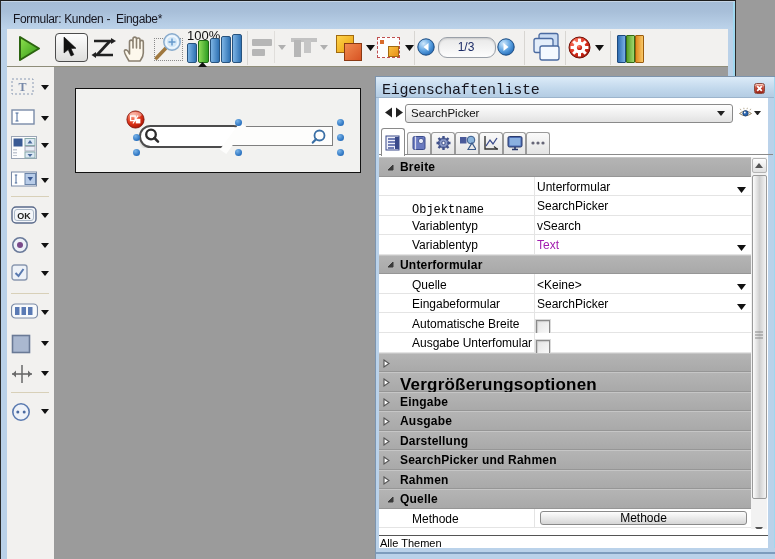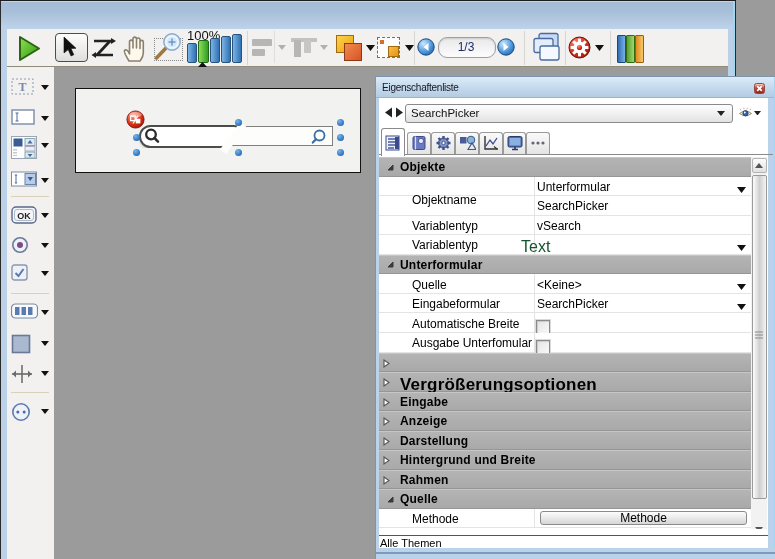--- a/index.html
+++ b/index.html
@@ -2,20 +2,21 @@
 <html><head><meta charset="utf-8">
 <style>
 html,body{margin:0;padding:0;}
 body{width:775px;height:559px;background:#9b9b9b;font-family:"Liberation Sans",sans-serif;
 position:relative;overflow:hidden;}
 .abs{position:absolute;}
 </style></head><body>
 
 <div class="abs" style="left:0;top:0;width:736px;height:559px;background:#bad1e8;border-radius:4px 4px 0 0;">
 <div class="abs" style="left:0;top:0;width:736px;height:29px;border-radius:4px 4px 0 0;background:linear-gradient(180deg,#ffffff 0%,#a5bcd6 8%,#a8bfd9 40%,#bcd3ea 100%);"></div>
+<div class="abs" style="left:13px;top:12px;font-size:12px;letter-spacing:-0.35px;color:#15151f;">Formular: Kunden -&nbsp; Eingabe*</div>
 <div class="abs" style="left:7px;top:29px;width:721px;height:37px;background:#f2f1ef;border-bottom:1.5px solid #8f8d79;"></div>
 <div class="abs" style="left:7px;top:67px;width:47px;height:492px;background:#f2f1ef;border-right:1px solid #9a9a9a;"></div>
 <div class="abs" style="left:55px;top:67px;width:673px;height:492px;background:#9b9b9b;"></div>
 <div class="abs" style="left:733px;top:2px;width:1.5px;height:557px;background:#9fd8f0;"></div>
     <div class="abs" style="left:735px;top:0;width:1px;height:559px;background:#2a2a2a;"></div>
     <div class="abs" style="left:0;top:0;width:1px;height:559px;background:#2a2a2a;"></div>
     <div class="abs" style="left:0;top:0;width:736px;height:1px;background:#1c1c1c;border-radius:4px 4px 0 0;"></div>
 <svg class="abs" style="left:17px;top:35px" width="26" height="27" viewBox="0 0 26 27">
 <path d="M3 2 L22 13.5 L3 25 Z" fill="url(#gp)" stroke="#2c6410" stroke-width="2" stroke-linejoin="round"></path>
 <defs>
@@ -273,21 +274,21 @@
 <rect x="4.6" y="6" width="4.6" height="4.6" fill="none" stroke="#fff" stroke-width="1.3"></rect>
 <rect x="9.8" y="8.8" width="4.6" height="4.6" fill="#fff"></rect>
 <path d="M7 13.5 L12 5.5" stroke="#fff" stroke-width="1.2"></path>
     </svg>
 </div>
 <div class="abs" style="left:375px;top:76px;width:400px;height:483px;background:#bad2ea;border-top:1px solid #7d94ad;border-left:1px solid #7d94ad;">
 <div class="abs" style="left:0;top:0;width:400px;height:21px;background:linear-gradient(180deg,#dcebf8 0%,#c2d8ec 55%,#b2cbe2 100%);"></div>
 <div class="abs" style="left:0;top:20px;width:400px;height:1px;background:#9cb4cc;"></div>
 <div class="abs" style="left:398.2px;top:0;width:1px;height:483px;background:#9fd8f0;"></div>
 
-<div class="abs" style="left:6px;top:5px;font-size:10px;letter-spacing:-0.25px;color:#15151f;">Eigenschaftenliste</div>
+<div class="abs" style="left:6px;top:5px;font-size:15px;letter-spacing:-0.25px;color:#15151f;font-family:Liberation Mono, monospace;">Eigenschaftenliste</div>
 <div class="abs" style="left:377.5px;top:5.5px;width:11px;height:11.5px;box-sizing:border-box;border:1px solid #8a4a40;border-radius:2.5px;background:linear-gradient(180deg,#e8a090,#c04030 45%,#992416);box-shadow:inset 0 1px 1px #ffc8b8;"></div>
 <svg class="abs" style="left:379.5px;top:7.5px" width="7" height="7">
       <path d="M1.2 1.2 L5.8 5.8 M5.8 1.2 L1.2 5.8" stroke="#fff" stroke-width="1.8"></path>
     </svg>
 <div class="abs" style="left:3px;top:21px;width:388.8px;height:450px;background:#fff;"></div>
 <svg class="abs" style="left:8px;top:30px" width="20" height="11">
       <path d="M8 0.5 L8 10.5 L1 5.5 Z" fill="#222"></path>
       <path d="M12 0.5 L12 10.5 L19 5.5 Z" fill="#222"></path>
     </svg>
 <div class="abs" style="left:29px;top:27px;width:326px;height:17px;border:1px solid #8a8a8a;border-radius:3px;background:linear-gradient(180deg,#fefefe,#e2e2e2);"></div>
@@ -349,40 +350,40 @@
 <div class="abs" style="left:150px;top:55px;width:24px;height:22px;box-sizing:border-box;border:1px solid #9a9a9a;border-bottom:none;border-radius:3px 3px 0 0;background:linear-gradient(180deg,#fafafa,#e4e4e4);"></div>
 <div class="abs" style="left:154px;top:58px;"><svg width="16" height="16">
         <circle cx="3" cy="8" r="1.6" fill="#667"></circle>
         <circle cx="8" cy="8" r="1.6" fill="#667"></circle>
         <circle cx="13" cy="8" r="1.6" fill="#667"></circle>
       </svg></div>
 <div class="abs" style="left:3px;top:80.0px;width:372px;height:19.6px;background:linear-gradient(180deg,#b4b4b4,#a9a9a9);border-top:1px solid #c6c6c6;border-bottom:1px solid #969696;box-sizing:border-box;"></div>
 <svg class="abs" style="left:11px;top:86.5px" width="7" height="7">
       <path d="M6 1 L6 6 L1 6 Z" fill="#3a3a3a" stroke="#3a3a3a"></path>
     </svg>
-<div class="abs" style="left:24px;top:83.0px;font-size:12px;font-weight:bold;letter-spacing:0.2px;color:#000;">Objekte</div>
+<div class="abs" style="left:24px;top:83.0px;font-size:12px;font-weight:bold;letter-spacing:0.2px;color:#000;">Breite</div>
 <div class="abs" style="left:3px;top:99.5px;width:372px;height:19.6px;background:#fff;border-bottom:1px solid #e4e4e4;box-sizing:border-box;"></div>
 <div class="abs" style="left:158px;top:99.5px;width:1px;height:19.6px;background:#e4e4e4;"></div>
 <div class="abs" style="left:36px;top:102.8px;font-size:12px;color:#0f172a;margin-top:16px;">Typ</div>
 <div class="abs" style="left:161px;top:102.8px;font-size:12px;color:#000;">Unterformular</div>
 <svg class="abs" style="left:361px;top:109.5px" width="9" height="6">
       <path d="M0 0 L9 0 L4.5 6 Z" fill="#111"></path>
     </svg>
 <div class="abs" style="left:3px;top:119.1px;width:372px;height:19.6px;background:#fff;border-bottom:1px solid #e4e4e4;box-sizing:border-box;"></div>
 <div class="abs" style="left:158px;top:119.1px;width:1px;height:19.6px;background:#e4e4e4;"></div>
-<div class="abs" style="left:36px;top:116px;font-size:12px;color:#000;">Objektname</div>
+<div class="abs" style="left:36px;top:126px;font-size:12px;color:#000;font-family:Liberation Mono, monospace;">Objektname</div>
 <div class="abs" style="left:161px;top:122.3px;font-size:12px;color:#000;">SearchPicker</div>
 <div class="abs" style="left:3px;top:138.7px;width:372px;height:19.6px;background:#fff;border-bottom:1px solid #e4e4e4;box-sizing:border-box;"></div>
 <div class="abs" style="left:158px;top:138.7px;width:1px;height:19.6px;background:#e4e4e4;"></div>
 <div class="abs" style="left:36px;top:141.8px;font-size:12px;color:#000;">Variablentyp</div>
 <div class="abs" style="left:161px;top:141.8px;font-size:12px;color:#000;">vSearch</div>
 <div class="abs" style="left:3px;top:158.2px;width:372px;height:19.6px;background:#fff;border-bottom:1px solid #e4e4e4;box-sizing:border-box;"></div>
 <div class="abs" style="left:158px;top:158.2px;width:1px;height:19.6px;background:#e4e4e4;"></div>
 <div class="abs" style="left:36px;top:161.4px;font-size:12px;color:#000;">Variablentyp</div>
-<div class="abs" style="left:145px;top:161.4px;font-size:16px;color:#14532d;">Text</div>
+<div class="abs" style="left:161px;top:161.4px;font-size:12px;color:#a21caf;">Text</div>
 <svg class="abs" style="left:361px;top:168.2px" width="9" height="6">
       <path d="M0 0 L9 0 L4.5 6 Z" fill="#111"></path>
     </svg>
 <div class="abs" style="left:3px;top:177.8px;width:372px;height:19.6px;background:linear-gradient(180deg,#b4b4b4,#a9a9a9);border-top:1px solid #c6c6c6;border-bottom:1px solid #969696;box-sizing:border-box;"></div>
 <svg class="abs" style="left:11px;top:184.3px" width="7" height="7">
       <path d="M6 1 L6 6 L1 6 Z" fill="#3a3a3a" stroke="#3a3a3a"></path>
     </svg>
 <div class="abs" style="left:24px;top:180.8px;font-size:12px;font-weight:bold;letter-spacing:0.2px;color:#000;">Unterformular</div>
 <div class="abs" style="left:3px;top:197.3px;width:372px;height:19.6px;background:#fff;border-bottom:1px solid #e4e4e4;box-sizing:border-box;"></div>
 <div class="abs" style="left:158px;top:197.3px;width:1px;height:19.6px;background:#e4e4e4;"></div>
@@ -417,31 +418,31 @@
 <div class="abs" style="left:24px;top:298.1px;font-size:17px;font-weight:bold;letter-spacing:0.2px;color:#000;">Vergrößerungsoptionen</div>
 <div class="abs" style="left:3px;top:314.6px;width:372px;height:19.6px;background:linear-gradient(180deg,#b4b4b4,#a9a9a9);border-top:1px solid #c6c6c6;border-bottom:1px solid #969696;box-sizing:border-box;"></div>
 <svg class="abs" style="left:6px;top:319.6px" width="9" height="11">
       <path d="M2 2 L7 5.5 L2 9 Z" fill="#fff" stroke="#555" stroke-width="1.1"></path>
     </svg>
 <div class="abs" style="left:24px;top:317.6px;font-size:12px;font-weight:bold;letter-spacing:0.2px;color:#000;">Eingabe</div>
 <div class="abs" style="left:3px;top:334.2px;width:372px;height:19.6px;background:linear-gradient(180deg,#b4b4b4,#a9a9a9);border-top:1px solid #c6c6c6;border-bottom:1px solid #969696;box-sizing:border-box;"></div>
 <svg class="abs" style="left:6px;top:339.2px" width="9" height="11">
       <path d="M2 2 L7 5.5 L2 9 Z" fill="#fff" stroke="#555" stroke-width="1.1"></path>
     </svg>
-<div class="abs" style="left:24px;top:337.2px;font-size:12px;font-weight:bold;letter-spacing:0.2px;color:#000;">Anzeige</div>
+<div class="abs" style="left:24px;top:337.2px;font-size:12px;font-weight:bold;letter-spacing:0.2px;color:#000;">Ausgabe</div>
 <div class="abs" style="left:3px;top:353.7px;width:372px;height:19.6px;background:linear-gradient(180deg,#b4b4b4,#a9a9a9);border-top:1px solid #c6c6c6;border-bottom:1px solid #969696;box-sizing:border-box;"></div>
 <svg class="abs" style="left:6px;top:358.7px" width="9" height="11">
       <path d="M2 2 L7 5.5 L2 9 Z" fill="#fff" stroke="#555" stroke-width="1.1"></path>
     </svg>
 <div class="abs" style="left:24px;top:356.7px;font-size:12px;font-weight:bold;letter-spacing:0.2px;color:#000;">Darstellung</div>
 <div class="abs" style="left:3px;top:373.3px;width:372px;height:19.6px;background:linear-gradient(180deg,#b4b4b4,#a9a9a9);border-top:1px solid #c6c6c6;border-bottom:1px solid #969696;box-sizing:border-box;"></div>
 <svg class="abs" style="left:6px;top:378.3px" width="9" height="11">
       <path d="M2 2 L7 5.5 L2 9 Z" fill="#fff" stroke="#555" stroke-width="1.1"></path>
     </svg>
-<div class="abs" style="left:24px;top:376.3px;font-size:12px;font-weight:bold;letter-spacing:0.2px;color:#000;">Hintergrund und Breite</div>
+<div class="abs" style="left:24px;top:376.3px;font-size:12px;font-weight:bold;letter-spacing:0.2px;color:#000;">SearchPicker und Rahmen</div>
 <div class="abs" style="left:3px;top:392.8px;width:372px;height:19.6px;background:linear-gradient(180deg,#b4b4b4,#a9a9a9);border-top:1px solid #c6c6c6;border-bottom:1px solid #969696;box-sizing:border-box;"></div>
 <svg class="abs" style="left:6px;top:397.8px" width="9" height="11">
       <path d="M2 2 L7 5.5 L2 9 Z" fill="#fff" stroke="#555" stroke-width="1.1"></path>
     </svg>
 <div class="abs" style="left:24px;top:395.8px;font-size:12px;font-weight:bold;letter-spacing:0.2px;color:#000;">Rahmen</div>
 <div class="abs" style="left:3px;top:412.4px;width:372px;height:19.6px;background:linear-gradient(180deg,#b4b4b4,#a9a9a9);border-top:1px solid #c6c6c6;border-bottom:1px solid #969696;box-sizing:border-box;"></div>
 <svg class="abs" style="left:11px;top:418.9px" width="7" height="7">
       <path d="M6 1 L6 6 L1 6 Z" fill="#3a3a3a" stroke="#3a3a3a"></path>
     </svg>
 <div class="abs" style="left:24px;top:415.4px;font-size:12px;font-weight:bold;letter-spacing:0.2px;color:#000;">Quelle</div>

